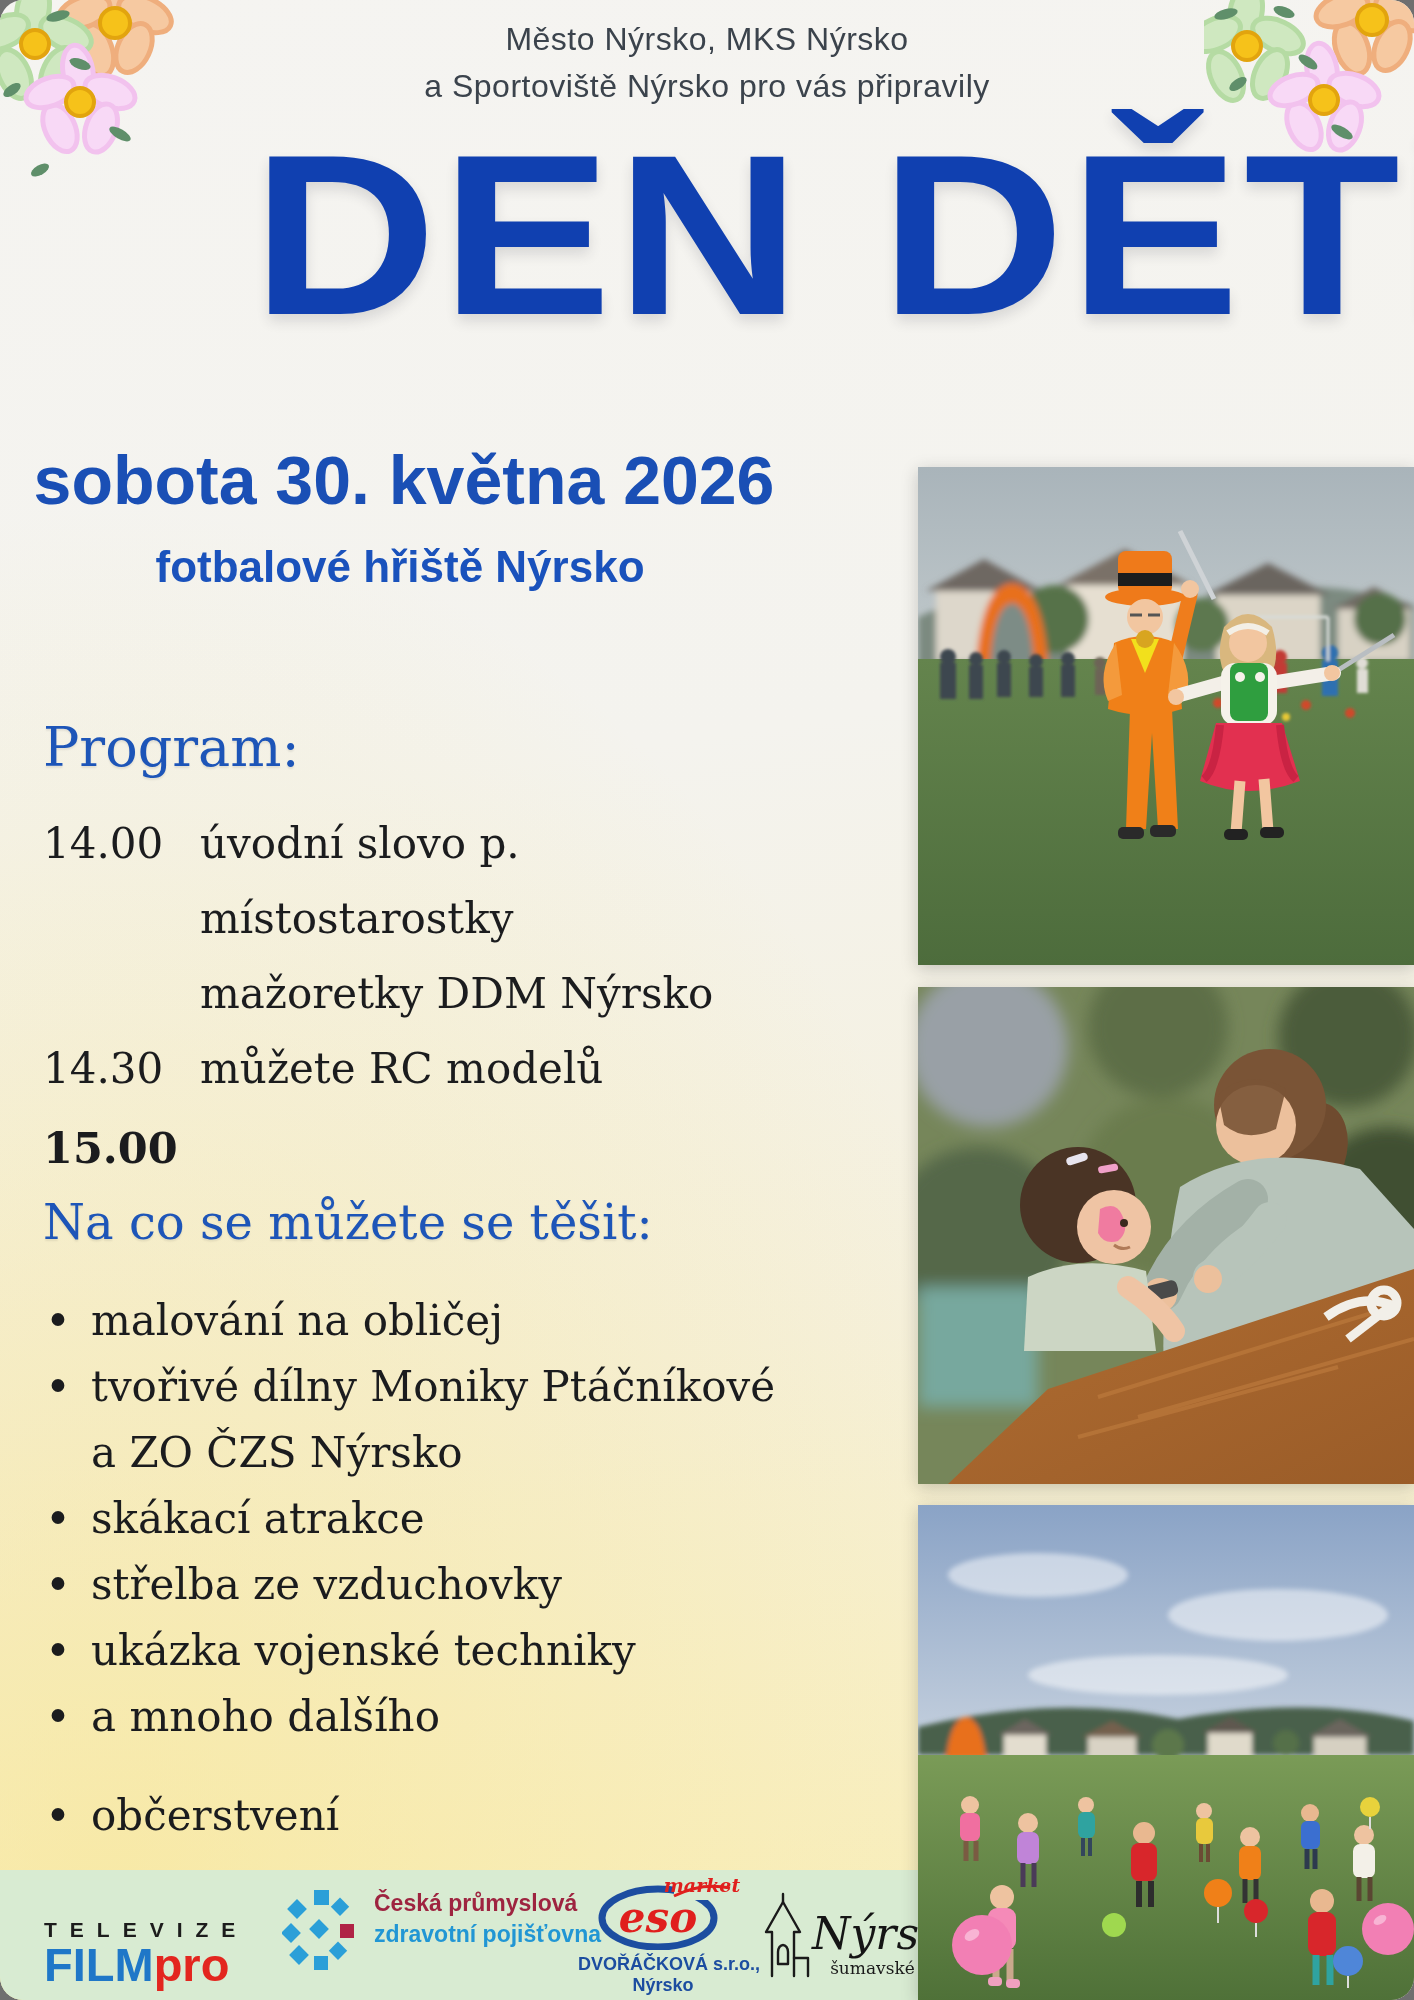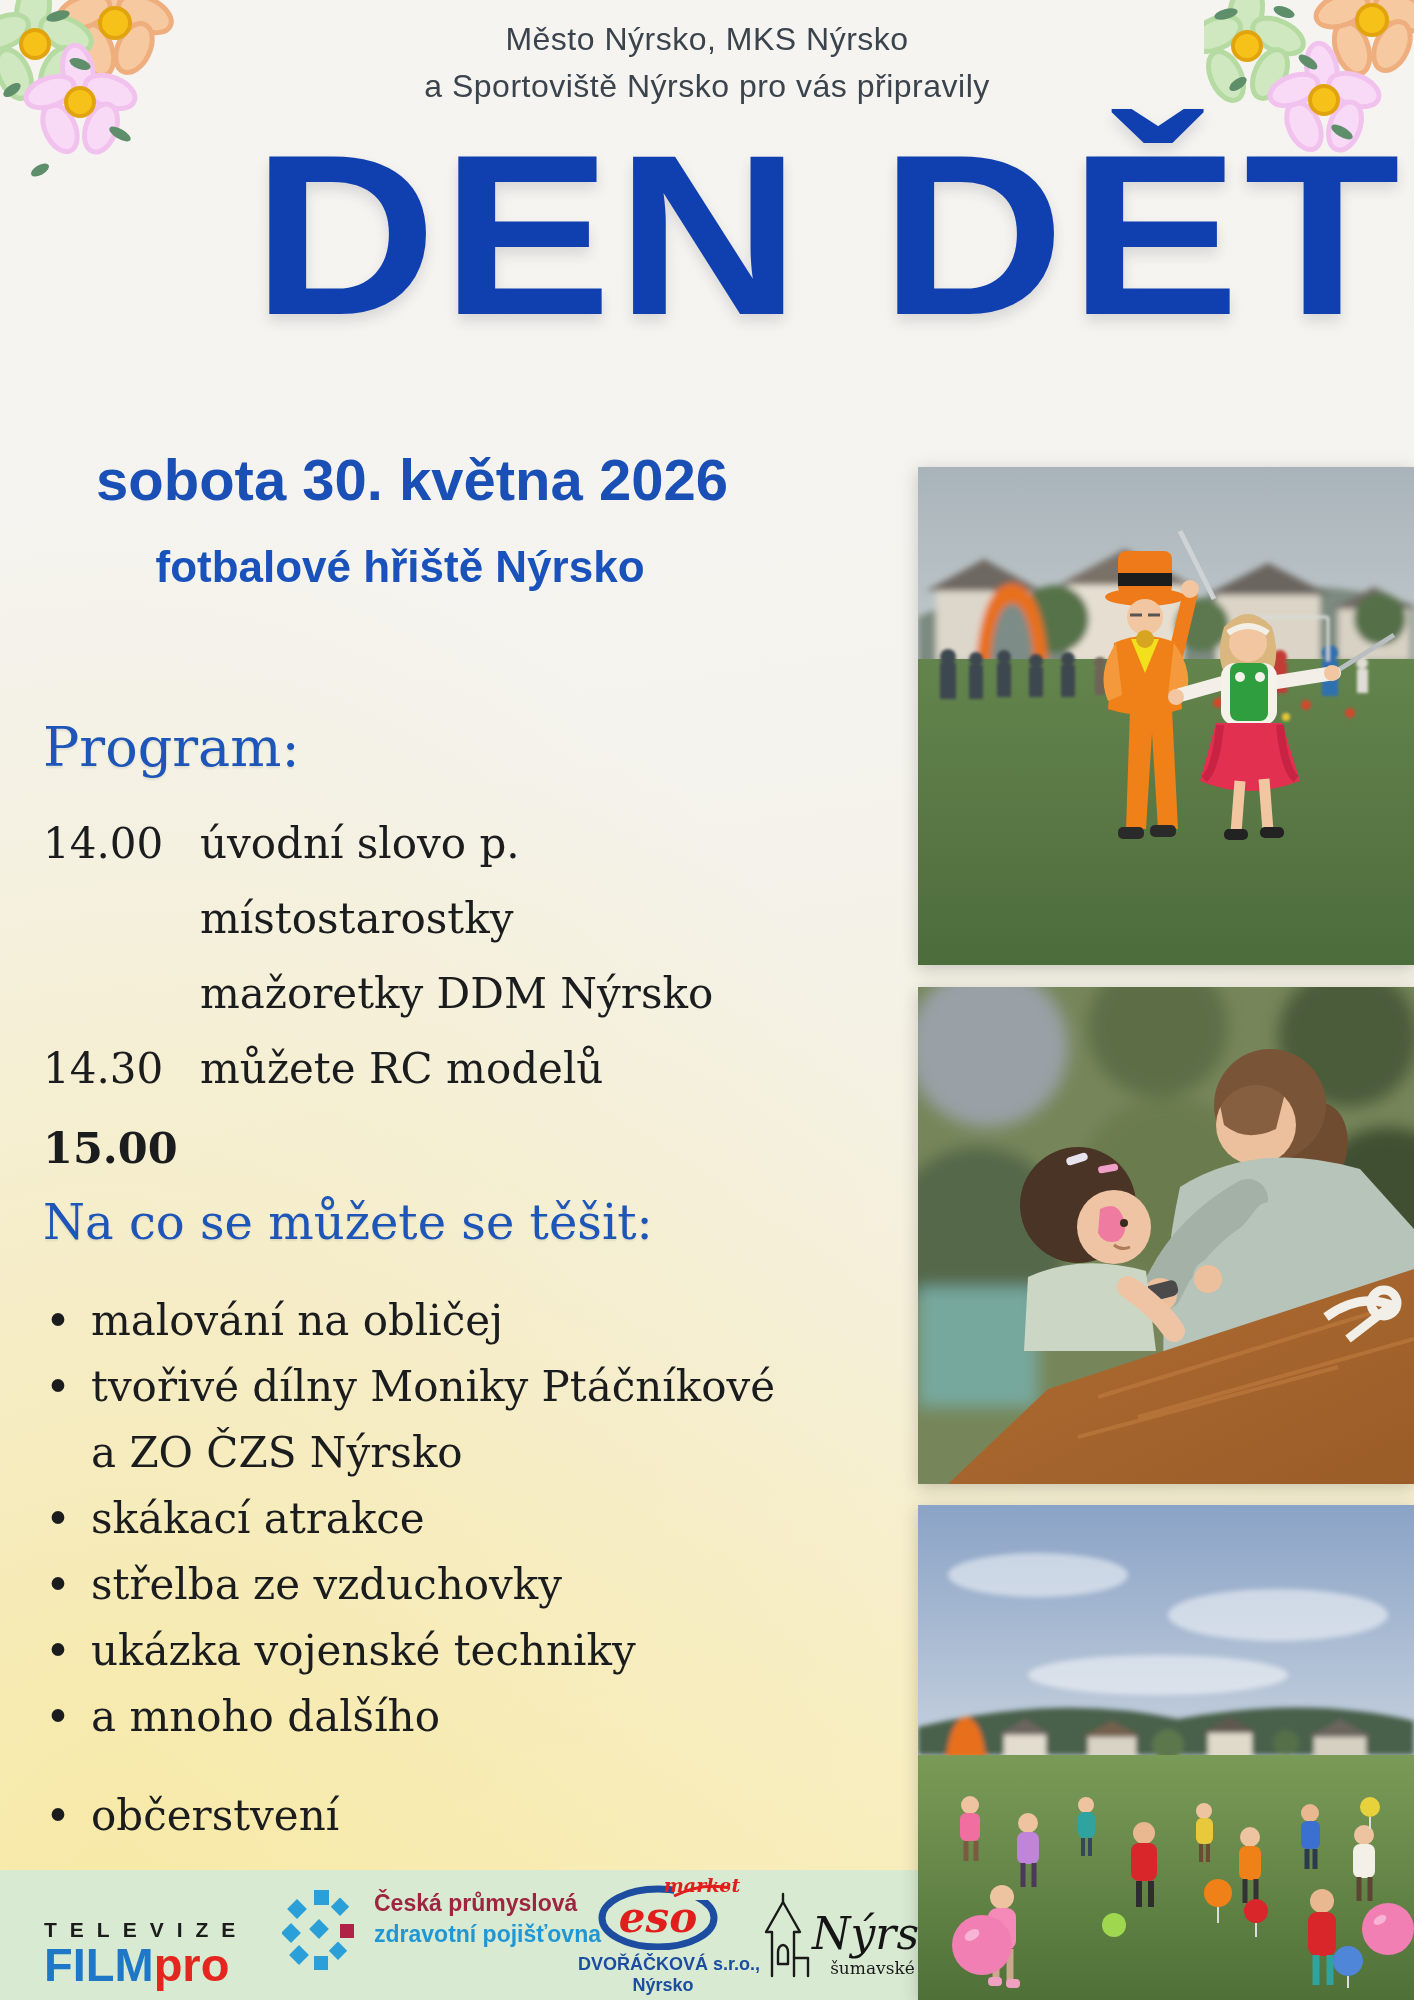--- a/index.html
+++ b/index.html
@@ -1,37 +1,38 @@
 <!DOCTYPE html>
 <html lang="cs"><head>
 <meta charset="utf-8">
 <style>
   *{margin:0;padding:0;box-sizing:border-box}
   html,body{background:#6f6f6f}
   .poster{
     position:relative;width:1414px;height:2000px;overflow:hidden;
     background:linear-gradient(172deg,#f5f4f1 0%,#f4f3ee 38%,#f5f0dc 66%,#f8efc4 88%,#f7edb8 100%);
     font-family:"Liberation Sans",sans-serif;
+    border-radius:23px;
   }
   .poster::before{content:"";position:absolute;inset:0;pointer-events:none;
     background:radial-gradient(ellipse at 8% 96%, rgba(247,228,140,.55), transparent 52%);}
   .abs{position:absolute}
 
   
   .org-lines{top:16px;left:0;width:1414px;text-align:center;
     color:#3b434c;font-size:32px;line-height:47px;font-weight:500;letter-spacing:.5px}
 
   
   .title{top:104px;left:0;width:1414px;text-align:right;
     color:#1040b0;font-weight:700;font-size:228px;line-height:262px;letter-spacing:4px;white-space:nowrap}
   .title>span{display:inline-block;transform:scaleX(1.12);transform-origin:50% 50%;
     text-shadow:0 7px 12px rgba(40,40,60,.14)}
 
   
-  .when{top:448px;left:12px;width:800px;text-align:center;color:#1a4fb5;font-weight:700;font-size:58px;line-height:64px}
+  .when{top:448px;left:4px;width:800px;text-align:center;color:#1a4fb5;font-weight:700;font-size:68px;line-height:64px}
   .where{top:540px;left:0;width:800px;text-align:center;color:#1a52bc;font-weight:700;font-size:44px;line-height:54px}
 
   
   .program{top:716px;left:43px;width:720px;font-family:"DejaVu Serif",serif}
   .sec-head{color:#1d55b8;font-weight:400;font-size:54px;line-height:64px;font-family:"DejaVu Serif",serif;
     text-shadow:0 2px 2px rgba(0,0,0,.08)}
   .prog-rows{margin-top:26px;font-size:42px;line-height:75px;color:#1b1c1e}
   .prow{display:grid;grid-template-columns:157px 1fr}
   .prow.bold{font-weight:700;font-size:43px;line-height:84px}
   .ptime{white-space:nowrap}

